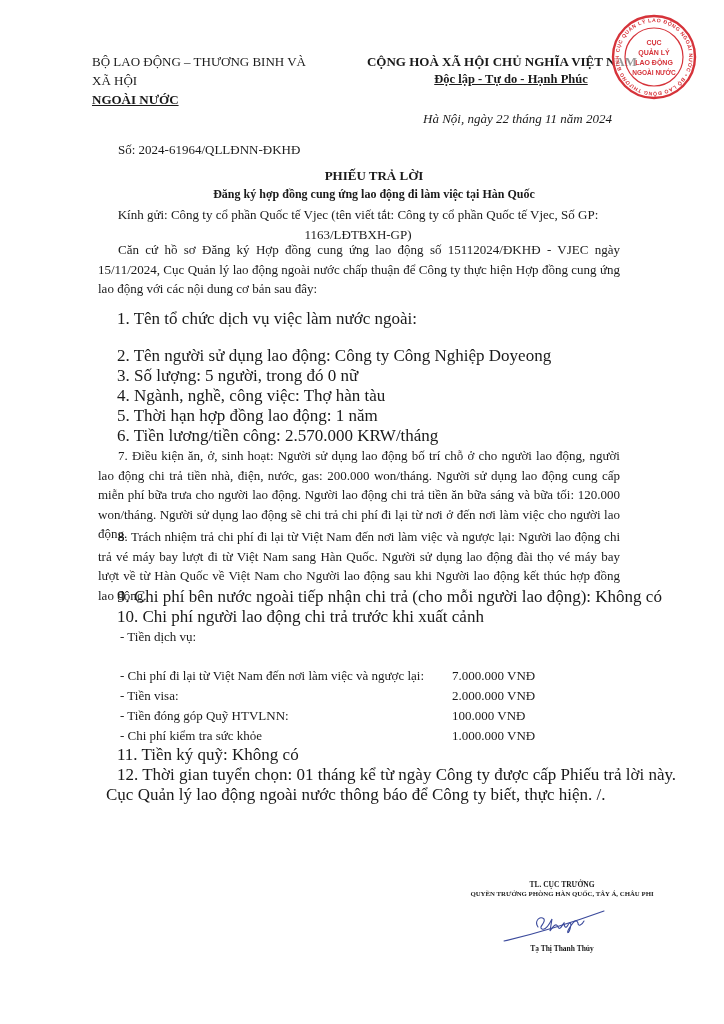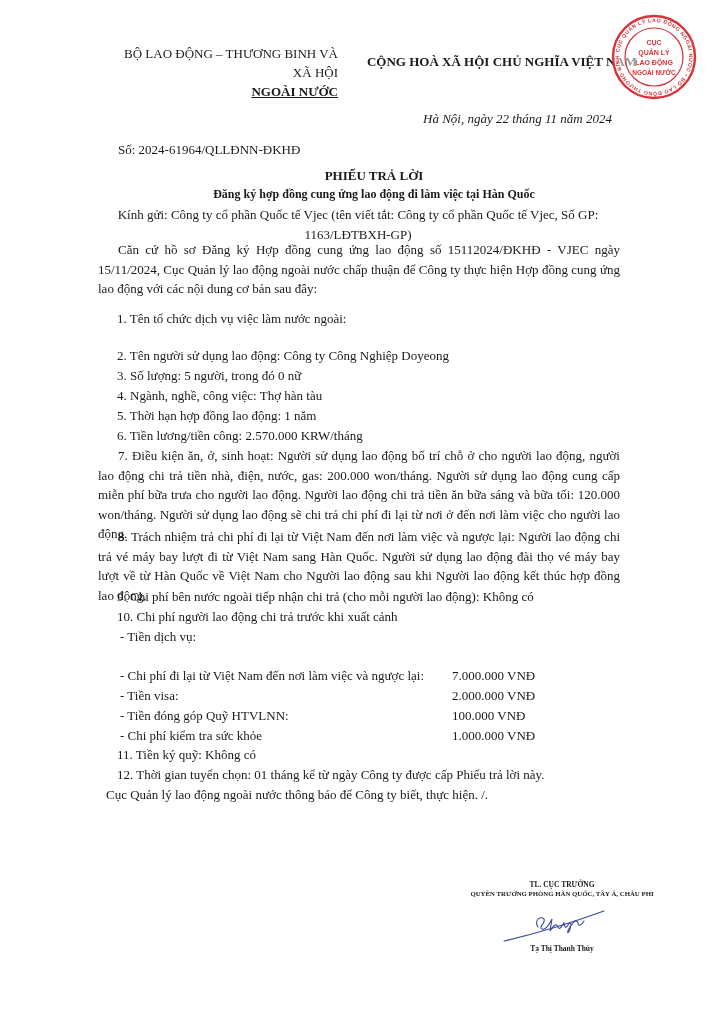--- a/index.html
+++ b/index.html
@@ -6,21 +6,21 @@
   body {
     width: 724px; height: 1024px; position: relative; overflow: hidden;
     font-family: "Liberation Serif", "DejaVu Serif", serif;
     color: #1a1a1a;
   }
   .abs { position: absolute; }
   .center { text-align: center; }
   .ul { text-decoration: underline; }
 
   
-  #hdr-left { left: 92px; top: 44px; width: 246px; font-size: 13px; line-height: 19px; text-align: right; }
+  #hdr-left { left: 92px; top: 52px; width: 246px; font-size: 13px; line-height: 19px; text-align: left; }
   #hdr-left .l1 { white-space: nowrap; }
   #hdr-left .b { font-weight: bold; font-size: 13px; }
   #doc-number { left: 118px; top: 142px; font-size: 13px; white-space: nowrap; }
 
   
   #hdr-right { left: 352px; top: 52px; width: 300px; text-align: center; }
   #hdr-right .r1 { font-weight: bold; font-size: 13px; white-space: nowrap; line-height: 19px; }
   #hdr-right .r2 { font-weight: bold; font-size: 12.5px; text-decoration: underline; line-height: 17px; margin-left: 18px; }
   #place-date { left: 423px; top: 111px; font-size: 13px; font-style: italic; white-space: nowrap; }
 
@@ -28,21 +28,21 @@
   #seal { left: 611px; top: 14px; width: 86px; height: 86px; }
 
   
   #doc-title { left: 0; width: 724px; top: 167px; font-size: 13px; font-weight: bold; line-height: 18px; margin-left: 12px; }
   #doc-subtitle { left: 0; width: 724px; top: 185px; font-size: 12px; font-weight: bold; line-height: 18px; margin-left: 12px; }
   #recipient { left: 98px; width: 520px; top: 205px; font-size: 13px; line-height: 20px; text-align: center; }
 
   
   .p { position: absolute; left: 98px; width: 522px; font-size: 13px; line-height: 19.6px; text-align: justify; }
   .p.indent { text-indent: 20px; }
-  .line { position: absolute; left: 117px; font-size: 13px; line-height: 19px; white-space: nowrap; }
+  .line { position: absolute; left: 117px; font-size: 17px; line-height: 19px; white-space: nowrap; }
   .fee-label { position: absolute; left: 120px; font-size: 13px; line-height: 19px; white-space: nowrap; }
   .fee-value { position: absolute; left: 452px; font-size: 13px; line-height: 19px; white-space: nowrap; }
 
   
   #sig-block { left: 452px; top: 880px; width: 220px; text-align: center; }
   #sig-block .t1 { font-size: 7.5px; font-weight: bold; line-height: 9px; }
   #sig-block .t2 { font-size: 6.8px; font-weight: bold; line-height: 9px; white-space: nowrap; }
   #signature { left: 500px; top: 905px; width: 110px; height: 40px; }
   #signer-name { left: 452px; top: 944px; width: 220px; text-align: center; font-size: 7.5px; font-weight: bold; }
 </style>
@@ -51,20 +51,21 @@
 
 <div id="hdr-left" class="abs">
   <div class="l1">BỘ LAO ĐỘNG – THƯƠNG BINH VÀ</div>
   <div>XÃ HỘI</div>
   <div class="b ul">NGOÀI NƯỚC</div>
 </div>
 <div id="doc-number" class="abs">Số: 2024-61964/QLLĐNN-ĐKHĐ</div>
 
 <div id="hdr-right" class="abs">
   <div class="r1">CỘNG HOÀ XÃ HỘI CHỦ NGHĨA VIỆT NAM</div>
+  <div class="r2">Độc lập - Tự do - Hạnh Phúc</div>
 </div>
 <div id="place-date" class="abs">Hà Nội, ngày 22 tháng 11 năm 2024</div>
 
 <svg id="seal" class="abs" viewBox="0 0 86 86">
   <circle cx="43" cy="43" r="41" fill="rgba(255,255,255,0.55)" stroke="#d6333a" stroke-width="2.4"></circle>
   <circle cx="43" cy="43" r="29" fill="none" stroke="#d6333a" stroke-width="1.2"></circle>
   <defs>
     <path id="sealArc" d="M 43 43 m -35 0 a 35 35 0 1 1 70 0 a 35 35 0 1 1 -70 0"></path>
   </defs>
   <text font-family="Liberation Sans, sans-serif" font-size="5.2" fill="#d6333a" font-weight="bold" letter-spacing="0.6">

